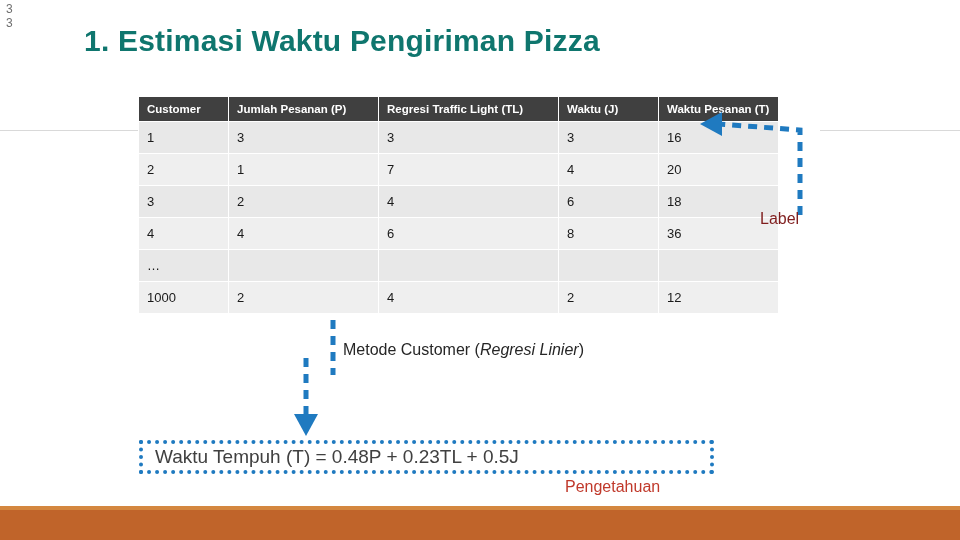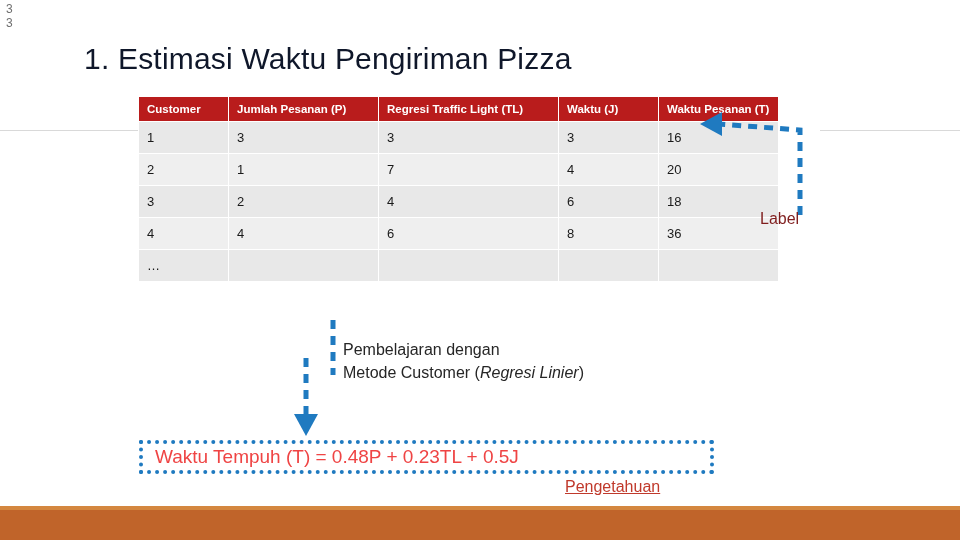--- a/index.html
+++ b/index.html
@@ -19,46 +19,45 @@
     line-height:14px;
     letter-spacing:0.5px;
   }
   .slide-number div{padding:0;margin:0;}
 
   .title{
     position:absolute;
     left:84px;
     top:24px;
     font-size:30px;
-    font-weight:normal;
-    color:#0f172a;
+    font-weight:bold;
+    color:#0f766e;
     letter-spacing:0.2px;
     white-space:nowrap;
-    margin-top:18px;
   }
 
   
   .rule{
     position:absolute;
     height:1px;
     background:#d9d9d9;
   }
   .rule.left{left:0;width:140px;}
   .rule.right{right:0;width:140px;}
 
   table.data{
     position:absolute;
     left:138px;
     top:96px;
     border-collapse:collapse;
     width:640px;
     table-layout:fixed;
   }
   table.data th{
-    background:#b91c1c;
+    background:#404040;
     color:#ffffff;
     font-size:11.5px;
     font-weight:bold;
     text-align:left;
     padding:6px 8px;
     border:1px solid #ffffff;
     white-space:nowrap;
   }
   table.data td{
     background:#e8e8e8;
@@ -102,31 +101,30 @@
     width:575px;
     height:34px;
     border:4px dotted #1f7ac0;
     box-sizing:border-box;
     display:flex;
     align-items:center;
     padding-left:12px;
   }
   .formula-text{
     font-size:19px;
-    color:#ef4444;
+    color:#404040;
     white-space:nowrap;
   }
 
   .knowledge-text{
     position:absolute;
     left:565px;
     top:478px;
     font-size:16px;
     color:#c0392b;
-    text-decoration:underline;
   }
 
   .bottom-bar{
     position:absolute;
     left:0;bottom:0;width:960px;height:34px;
     background:#c0642a;
   }
   .bottom-bar .inner{
     position:absolute;left:0;top:0;width:960px;height:4px;background:#d4873f;
   }
@@ -195,20 +193,27 @@
       <td>8</td>
       <td>36</td>
     </tr>
     <tr>
       <td>…</td>
       <td class="empty"></td>
       <td class="empty"></td>
       <td class="empty"></td>
       <td class="empty"></td>
     </tr>
+    <tr class="alt">
+      <td>1000</td>
+      <td>2</td>
+      <td>4</td>
+      <td>2</td>
+      <td>12</td>
+    </tr>
   </tbody>
 </table>
 
 <svg class="overlay">
 
   <g>
     <path d="M 800 215 L 800 130 L 718 124" stroke="#1f7ac0" stroke-width="5" stroke-dasharray="9,7" fill="none"></path>
     <path d="M 722 112 L 700 124 L 722 136 Z" fill="#1f7ac0"></path>
   </g>
 
@@ -218,21 +223,20 @@
 
   <g>
     <path d="M 306 358 L 306 415" stroke="#1f7ac0" stroke-width="5" stroke-dasharray="9,7" fill="none"></path>
     <path d="M 294 414 L 306 436 L 318 414 Z" fill="#1f7ac0"></path>
   </g>
 </svg>
 
 <div class="label-text">Label</div>
 
 <div class="learn-text">
-  <div>Pembelajaran dengan</div>
   <div><span>Metode Customer (</span><i>Regresi Linier</i><span>)</span></div>
 </div>
 
 <div class="formula-box">
   <span class="formula-text">Waktu Tempuh (T) = 0.48P + 0.23TL + 0.5J</span>
 </div>
 
 <div class="knowledge-text">Pengetahuan</div>
 
 <div class="bottom-bar">

